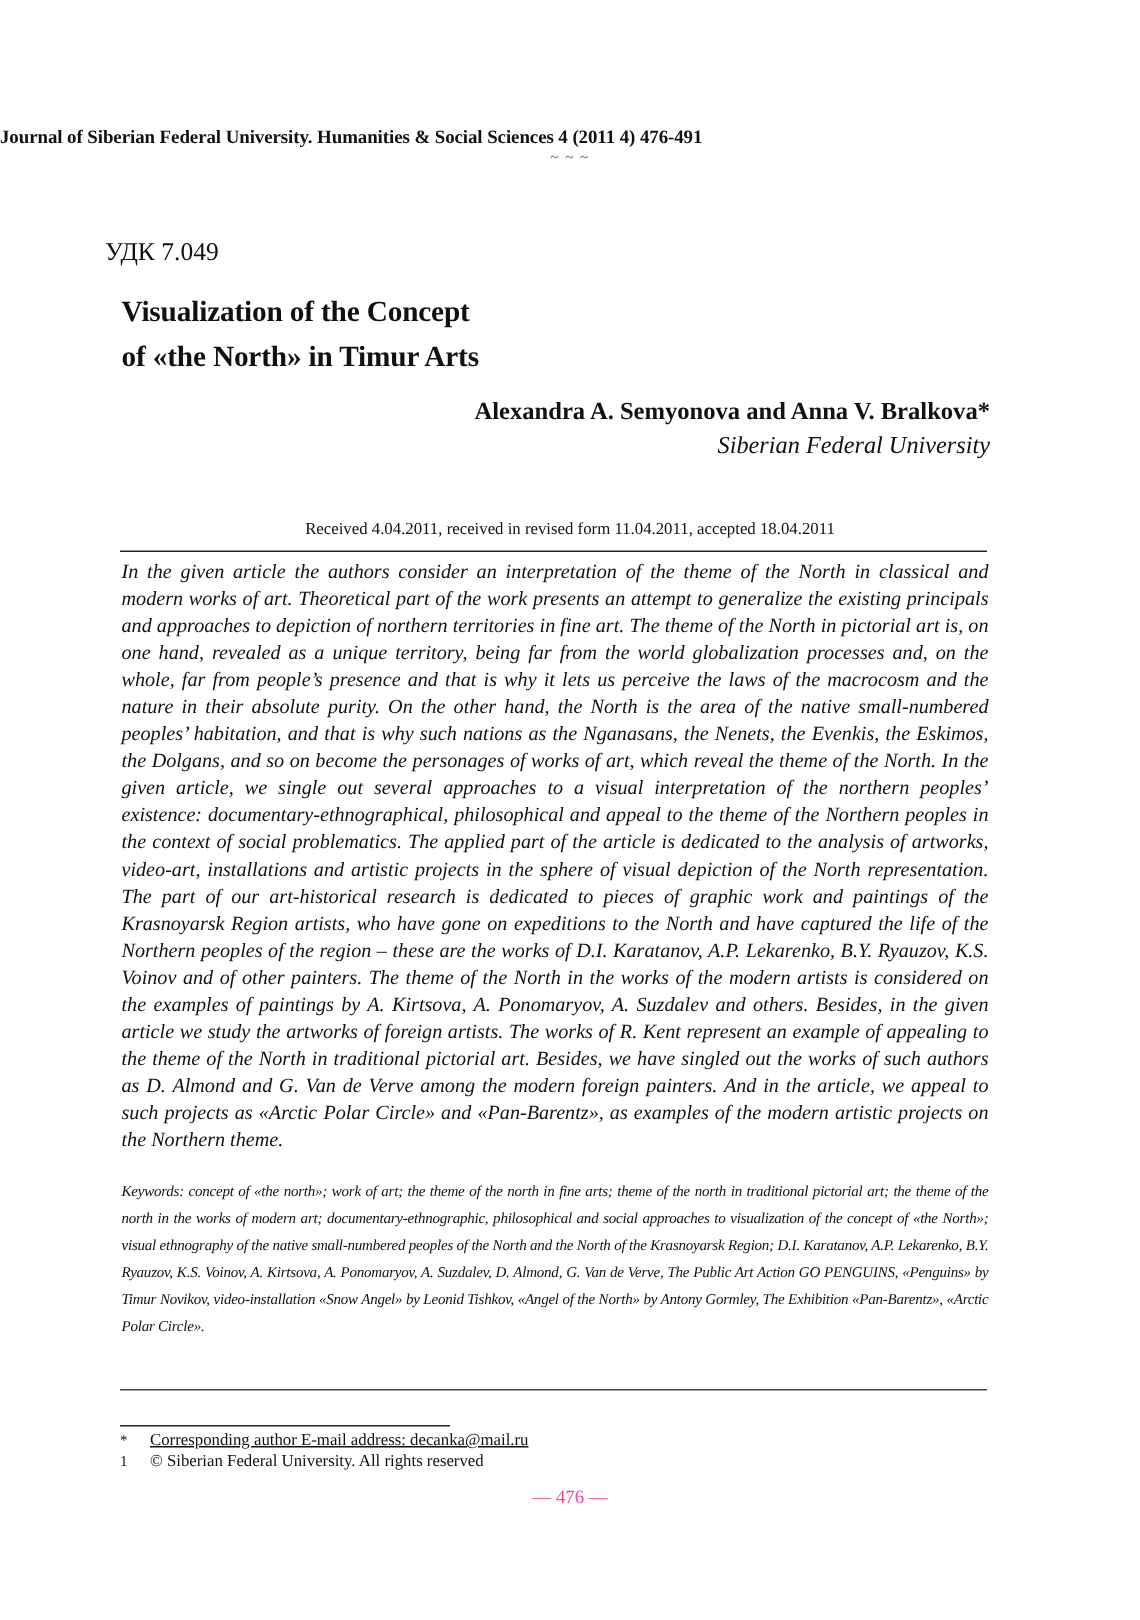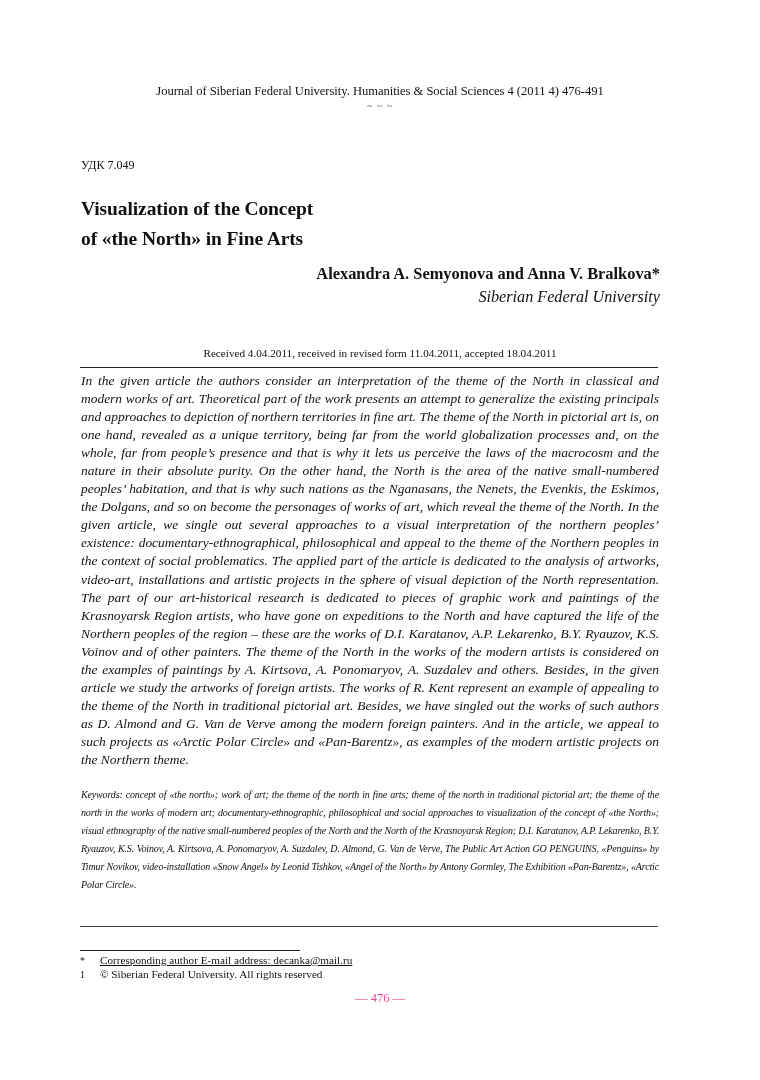--- a/index.html
+++ b/index.html
@@ -2,28 +2,28 @@
 <html><head>
   <meta charset="utf-8">
   <style>
     html, body { margin: 0; padding: 0; background: #ffffff; }
     body {
       width: 760px; height: 1080px; position: relative; overflow: hidden;
       font-family: "Liberation Serif", serif; color: #111;
     }
     .abs { position: absolute; }
     .journal {
-      left: 0; width: 760px; top: 84px; text-align: center;
-      font-size: 12.6px; letter-spacing: -0.05px;
+      left: 0; width: 760px; top: 84px; text-align: left;
+      font-size: 12.6px; letter-spacing: -0.05px; font-weight: bold;
     }
     .tilde {
       left: 0; width: 760px; top: 100px; text-align: center;
       font-size: 10px; color: #555; letter-spacing: 1px;
     }
-    .udk { left: 81px; top: 158px; font-size: 12px; }
+    .udk { left: 70px; top: 158px; font-size: 17px; }
     .title {
       left: 81px; top: 194px; font-size: 19.5px; font-weight: bold;
       line-height: 30px; letter-spacing: -0.1px;
     }
     .authors {
       right: 100px; top: 263px; text-align: right;
       font-size: 16.4px; font-weight: bold; line-height: 22px;
     }
     .affil {
       right: 100px; top: 286px; text-align: right;
@@ -68,21 +68,21 @@
 </head>
 <body>
 
 <div class="abs journal">Journal of  Siberian Federal University.  Humanities &amp; Social Sciences 4 (2011 4) 476-491</div>
 <div class="abs tilde">~ ~ ~</div>
 
 <div class="abs udk">УДК 7.049</div>
 
 <div class="abs title">
   <div>Visualization of the Concept</div>
-  <div>of «the North» in Fine Arts</div>
+  <div>of «the North» in Timur Arts</div>
 </div>
 
 <div class="abs authors">Alexandra A. Semyonova and Anna V. Bralkova*</div>
 
 <div class="abs affil">
   <div>Siberian Federal University</div>
 </div>
 
 <div class="abs received">Received 4.04.2011, received in revised form 11.04.2011, accepted 18.04.2011</div>
 

